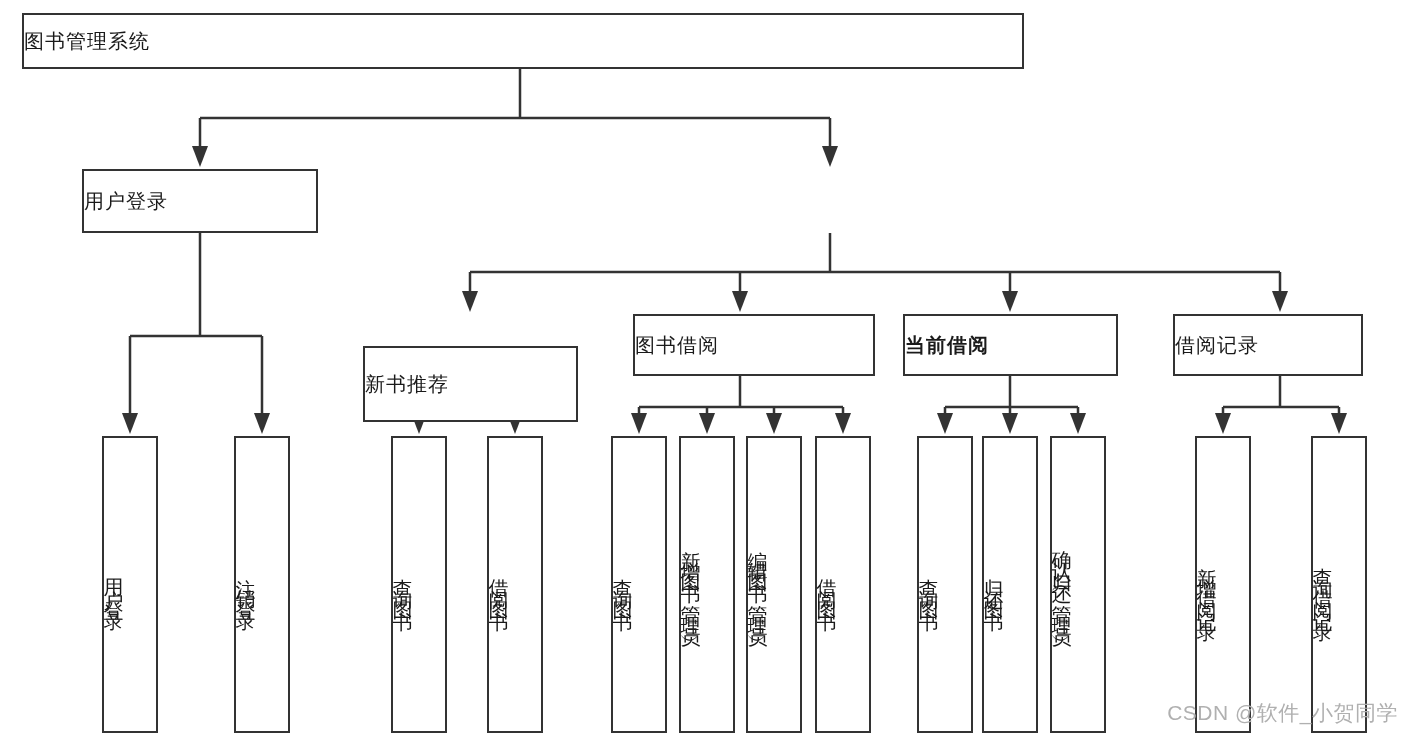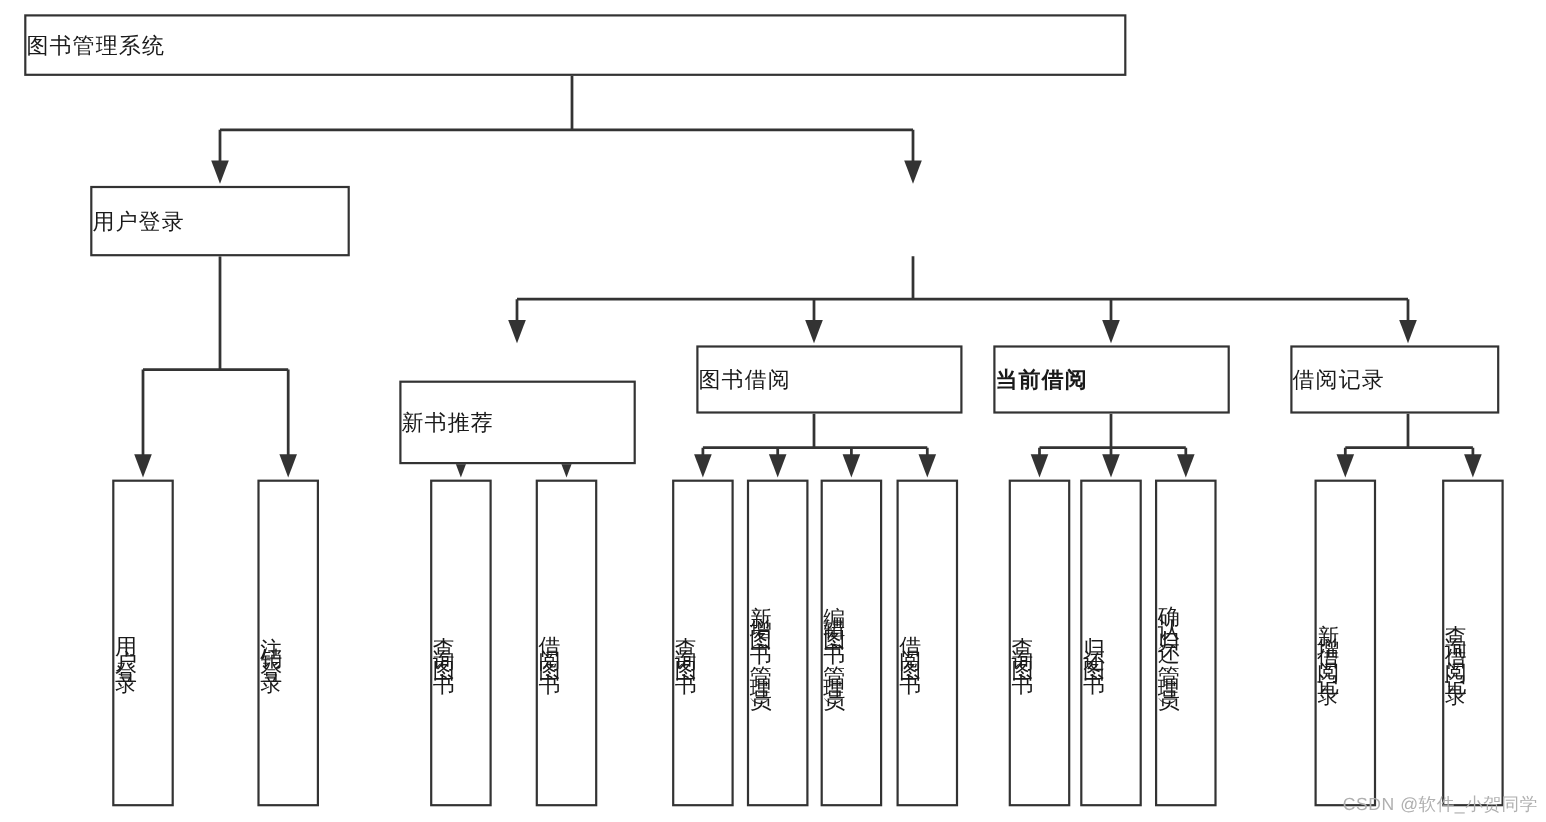--- a/index.html
+++ b/index.html
@@ -37,22 +37,22 @@
   .leaf .vtext{
     writing-mode:vertical-rl;
     text-orientation:mixed;
     letter-spacing:11px;
     font-size:20px;
     line-height:1;
   }
   .watermark{
     position:absolute;
     right:7px;
-    bottom:5px;
-    font-size:16px;
+    bottom:20px;
+    font-size:21px;
     color:var(--watermark);
     letter-spacing:0.5px;
   }
 </style>
 </head>
 <body>
 
 <div class="canvas">
 
   <svg class="connectors" viewBox="0 0 1405 747" xmlns="http://www.w3.org/2000/svg">

